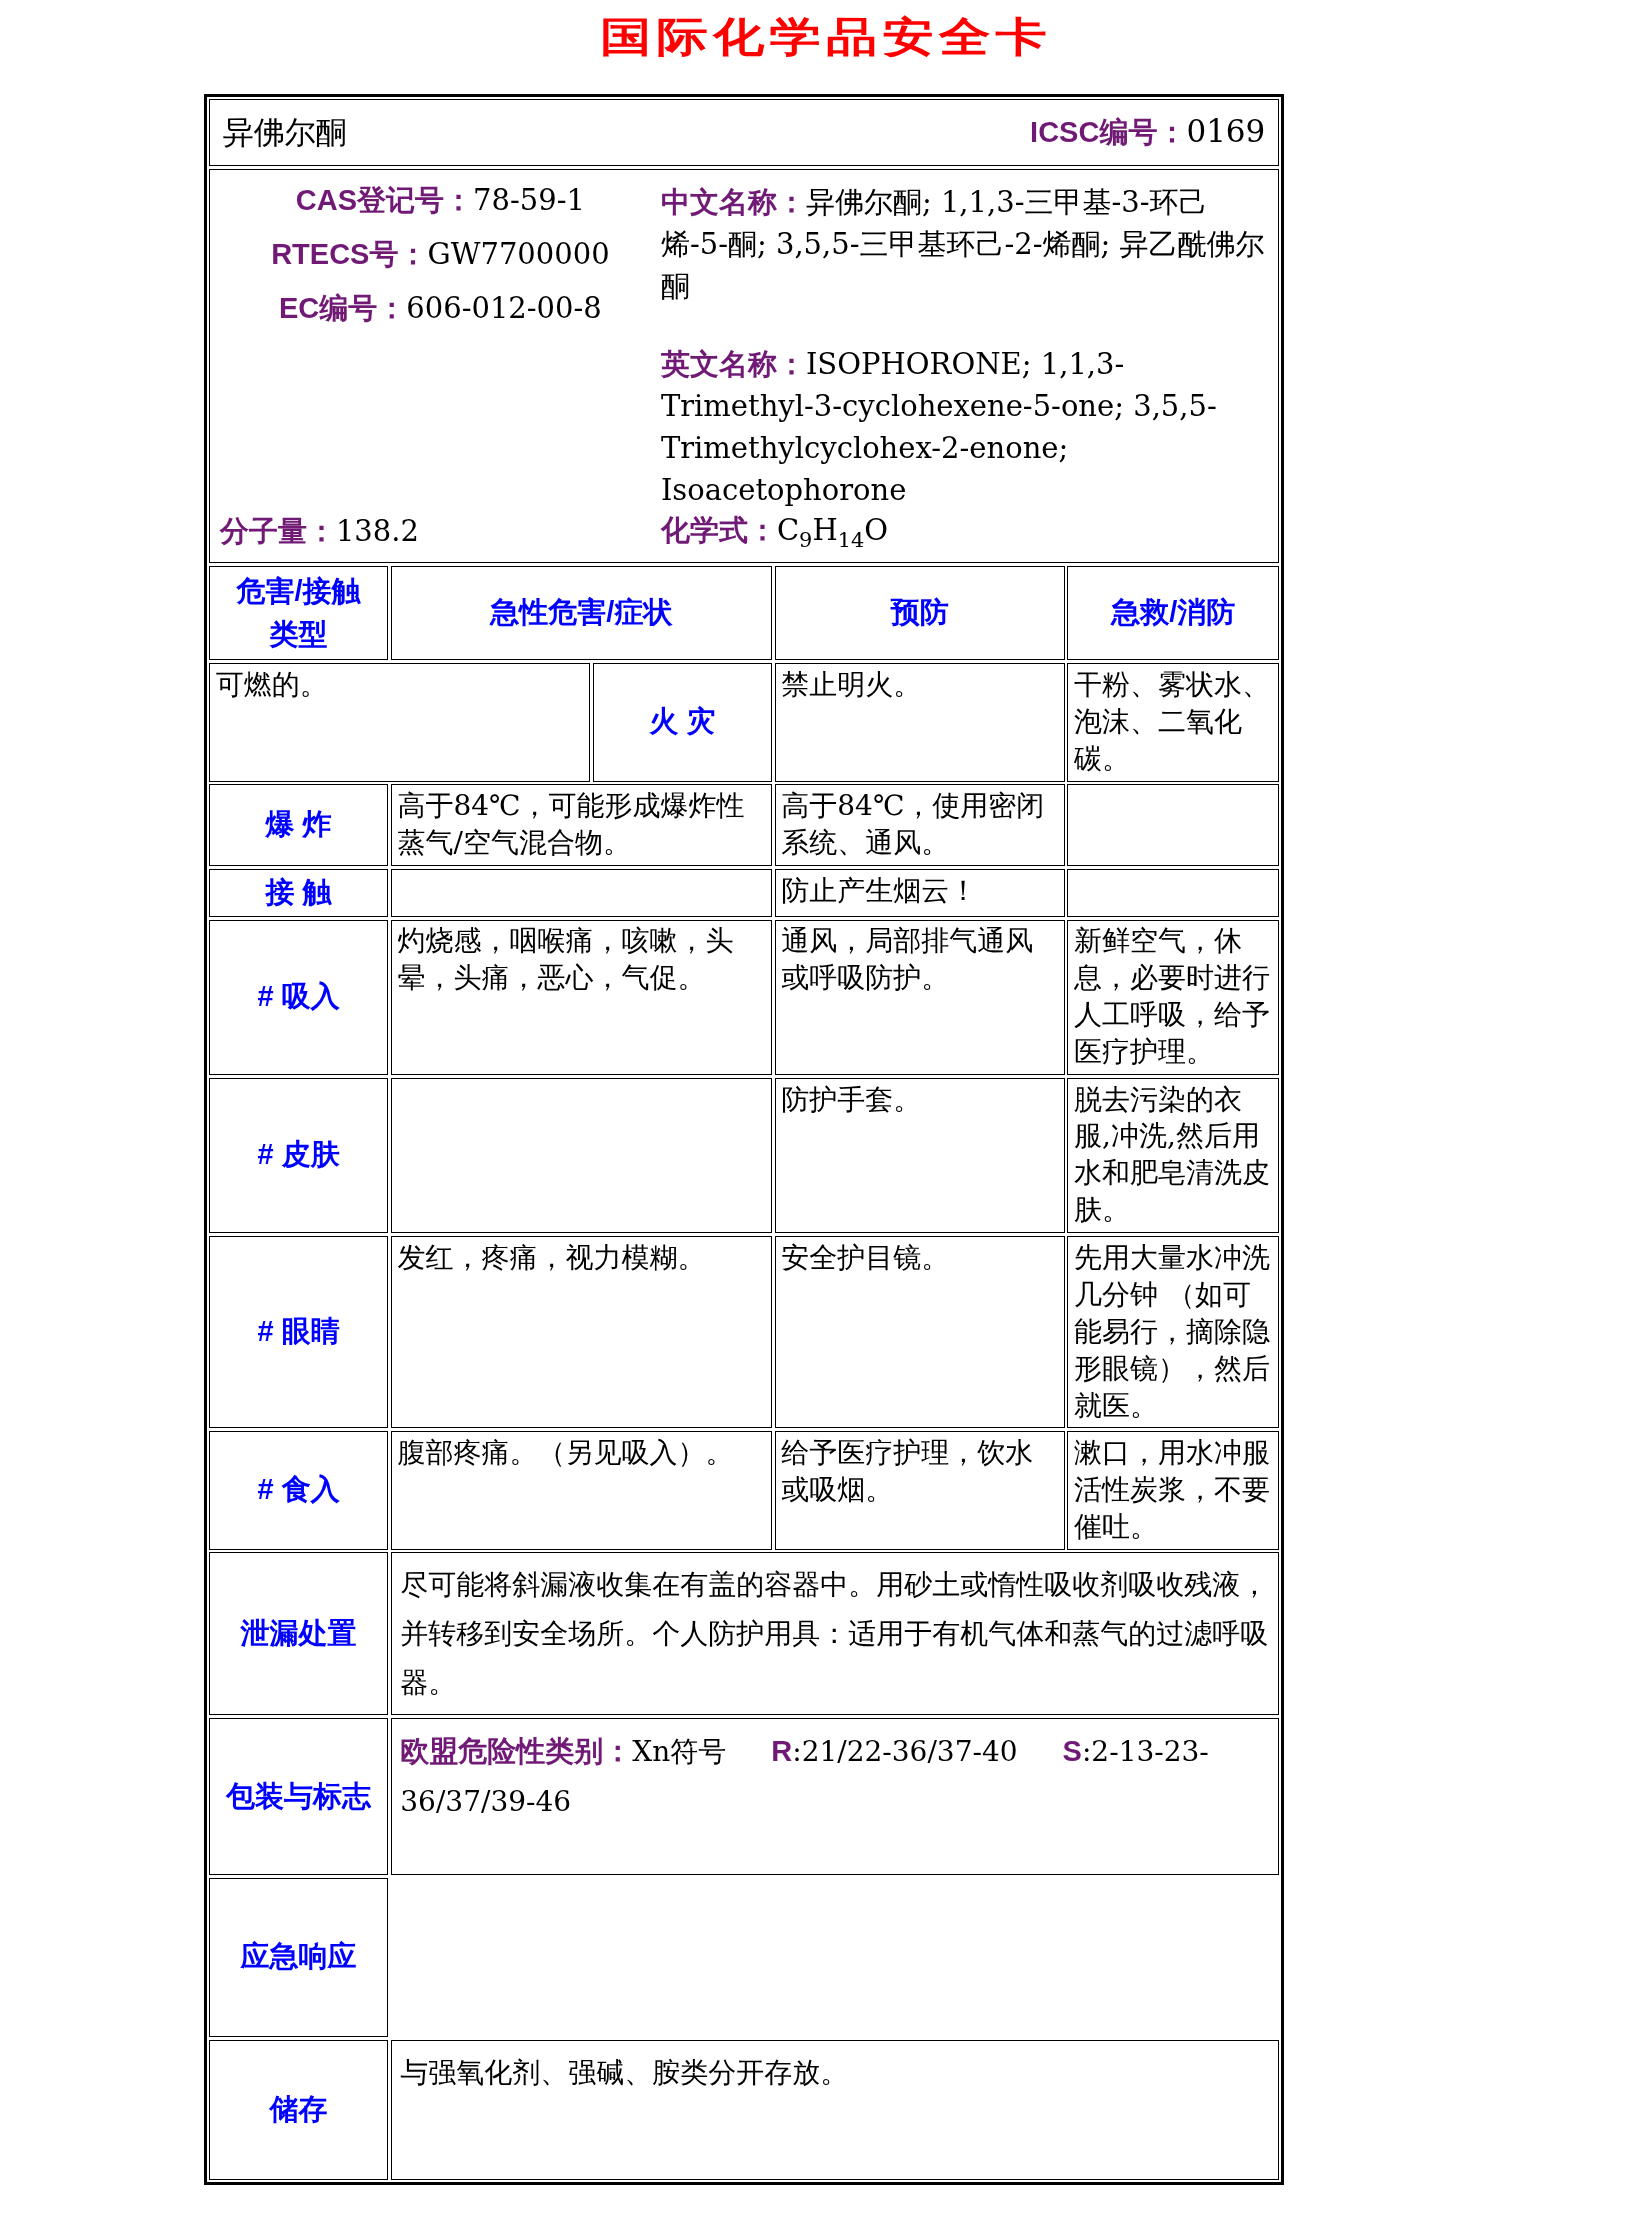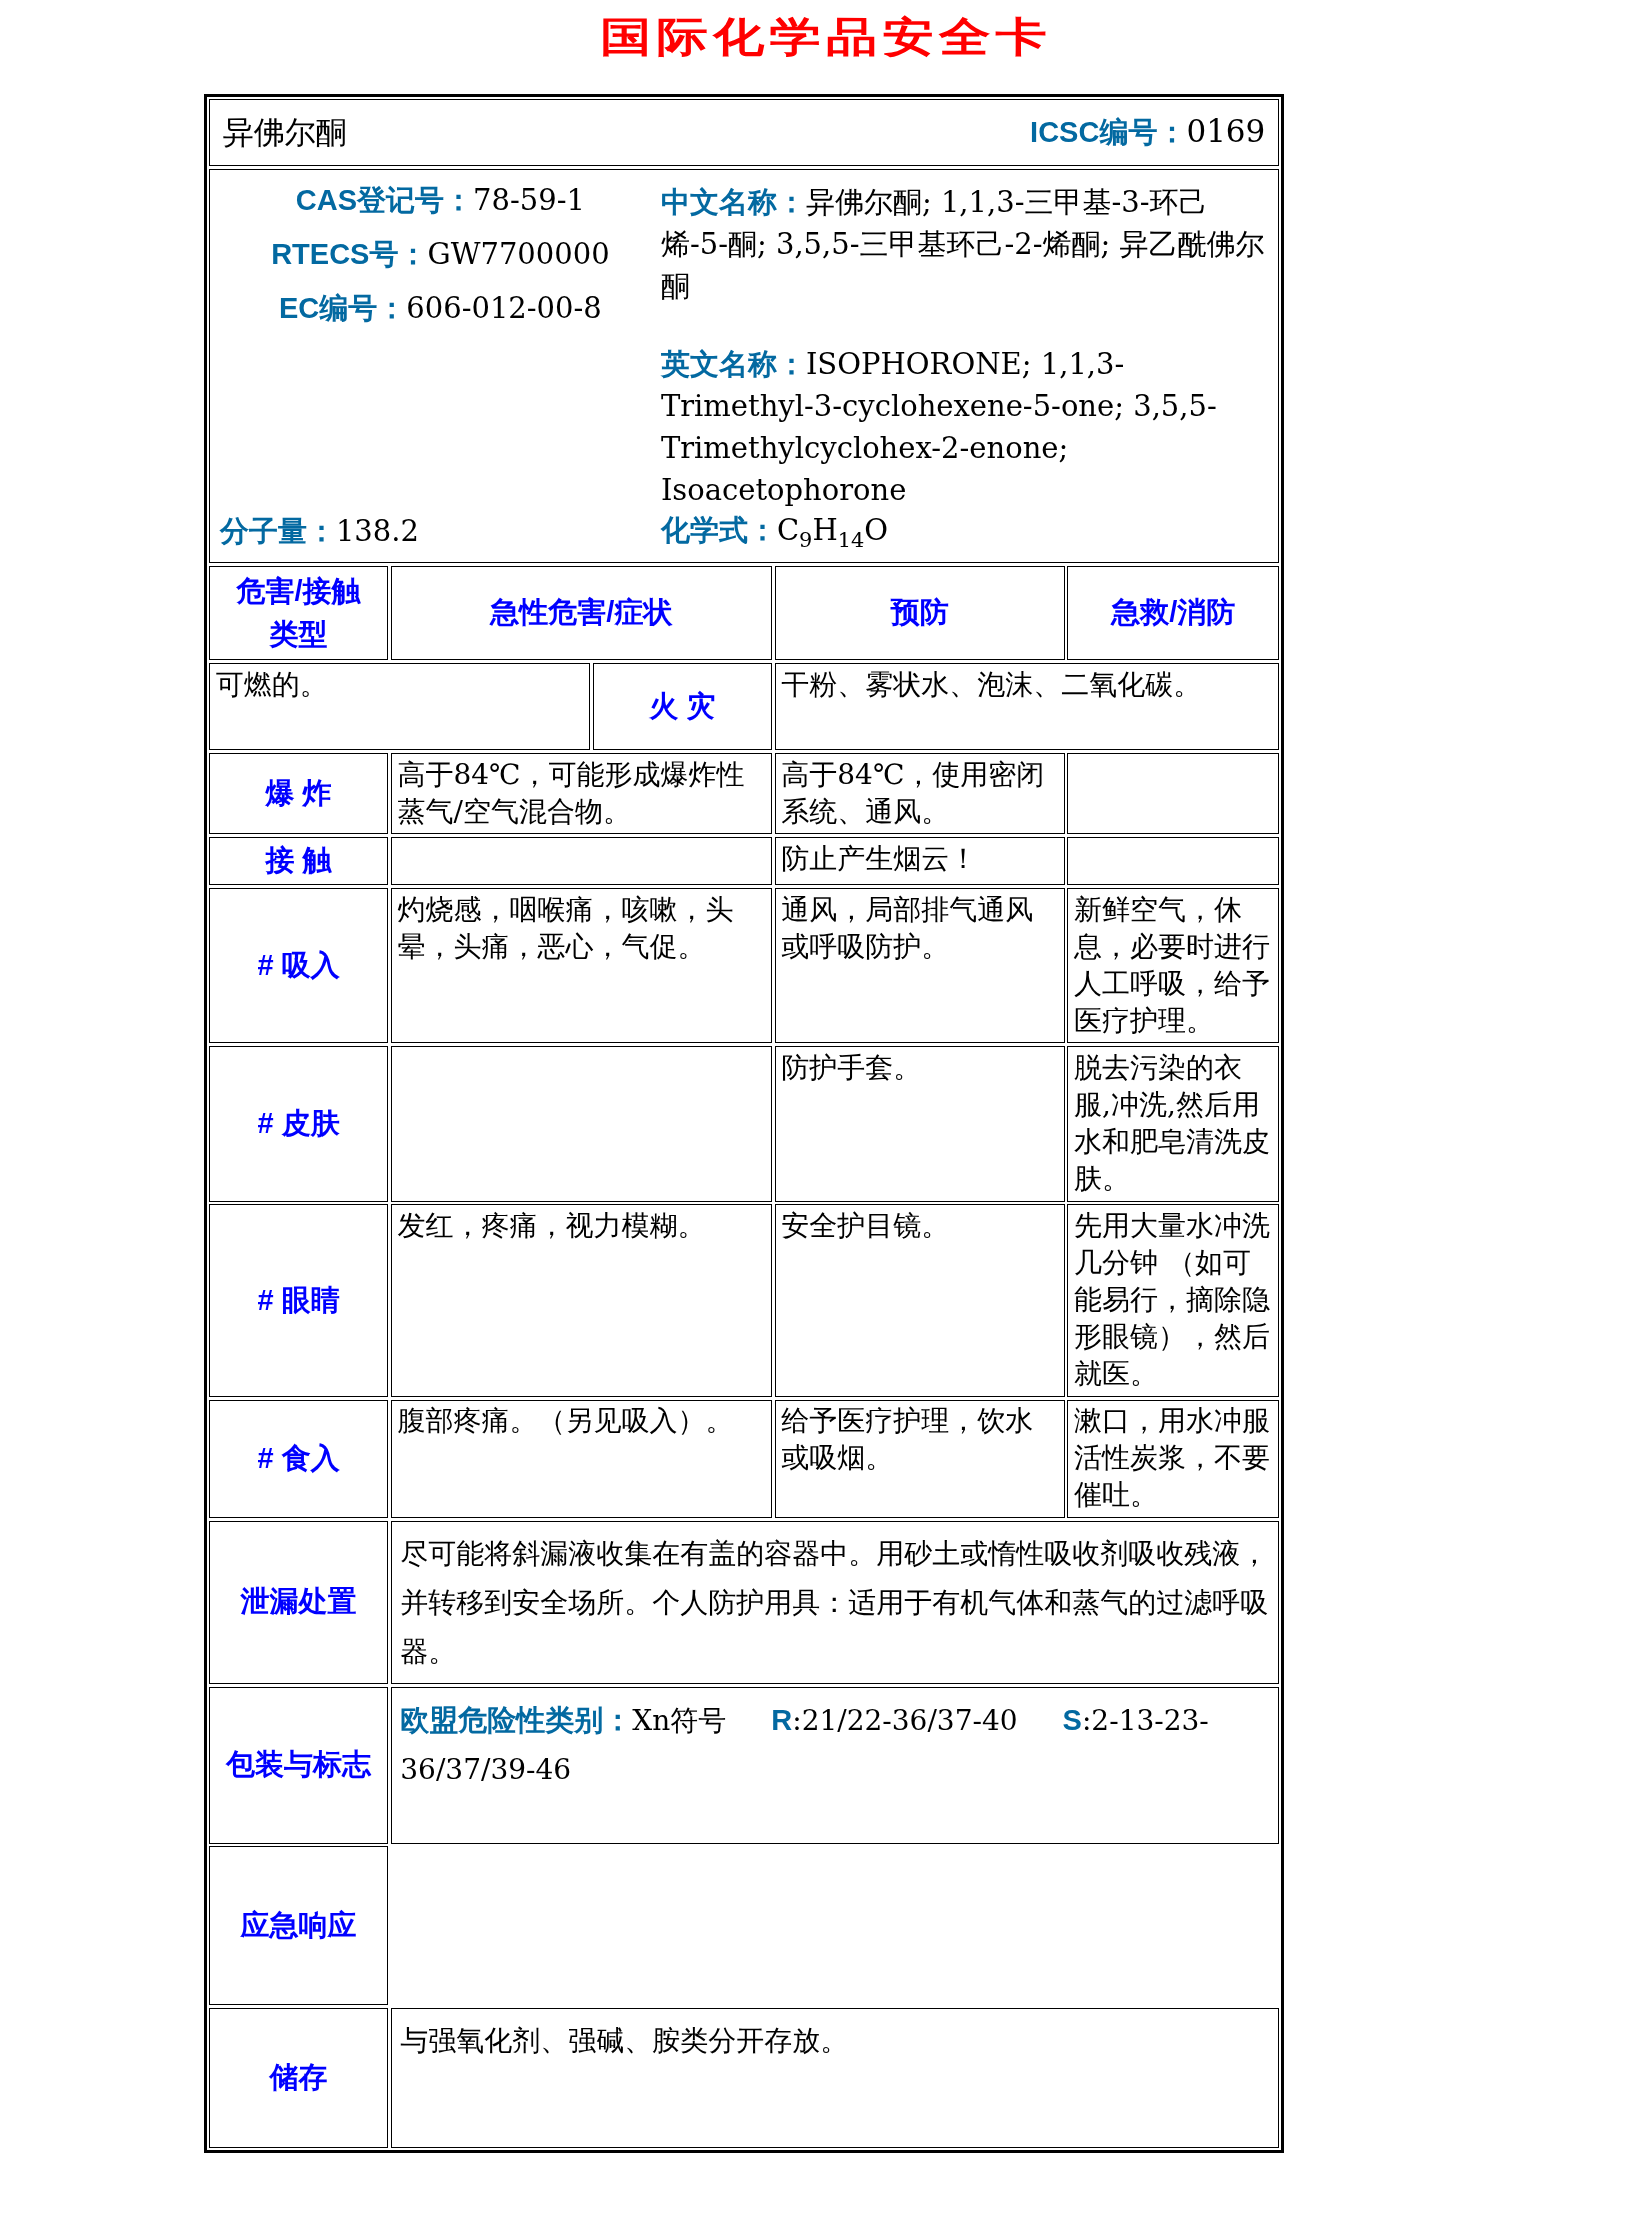--- a/index.html
+++ b/index.html
@@ -57,21 +57,21 @@
   .r-inh   { min-height: 116px; }
   .r-skin  { min-height: 78px; }
   .r-eye   { min-height: 116px; }
   .r-ing   { min-height: 77px; border-radius: 28px; }
   .r-spill { min-height: 154px; }
   .r-pack  { min-height: 157px; }
   .r-emer  { min-height: 159px; }
   .r-stor  { min-height: 140px; }
 
   .blue-label {
-    color: #0369a1;
+    color: #701a75;
     font-family: "Liberation Sans", sans-serif;
     font-weight: bold;
   }
   .black-val { color: #000; font-family: "DejaVu Serif", serif; font-weight: normal; }
 
   
   .name-cell {
     display: flex; align-items: center; justify-content: space-between;
     font-size: 31px; padding: 2.8px 12.6px;
   }
@@ -177,20 +177,21 @@
       <span>类型</span>
     </div>
     <div class="cell c1 head-cell">急性危害/症状</div>
     <div class="cell c2 head-cell">预防</div>
     <div class="cell c3 head-cell">急救/消防</div>
   </div>
 
   <div class="row r-fire">
     <div class="cell c1 content-cell">可燃的。</div>
     <div class="cell c0 type-cell">火 灾</div>
+    <div class="cell c2 content-cell">禁止明火。</div>
     <div class="cell c3 content-cell">干粉、雾状水、泡沫、二氧化碳。</div>
   </div>
 
   <div class="row r-expl">
     <div class="cell c0 type-cell">爆 炸</div>
     <div class="cell c1 content-cell">高于84℃，可能形成爆炸性蒸气/空气混合物。</div>
     <div class="cell c2 content-cell">高于84℃，使用密闭系统、通风。</div>
     <div class="cell c3 content-cell"></div>
   </div>
 

